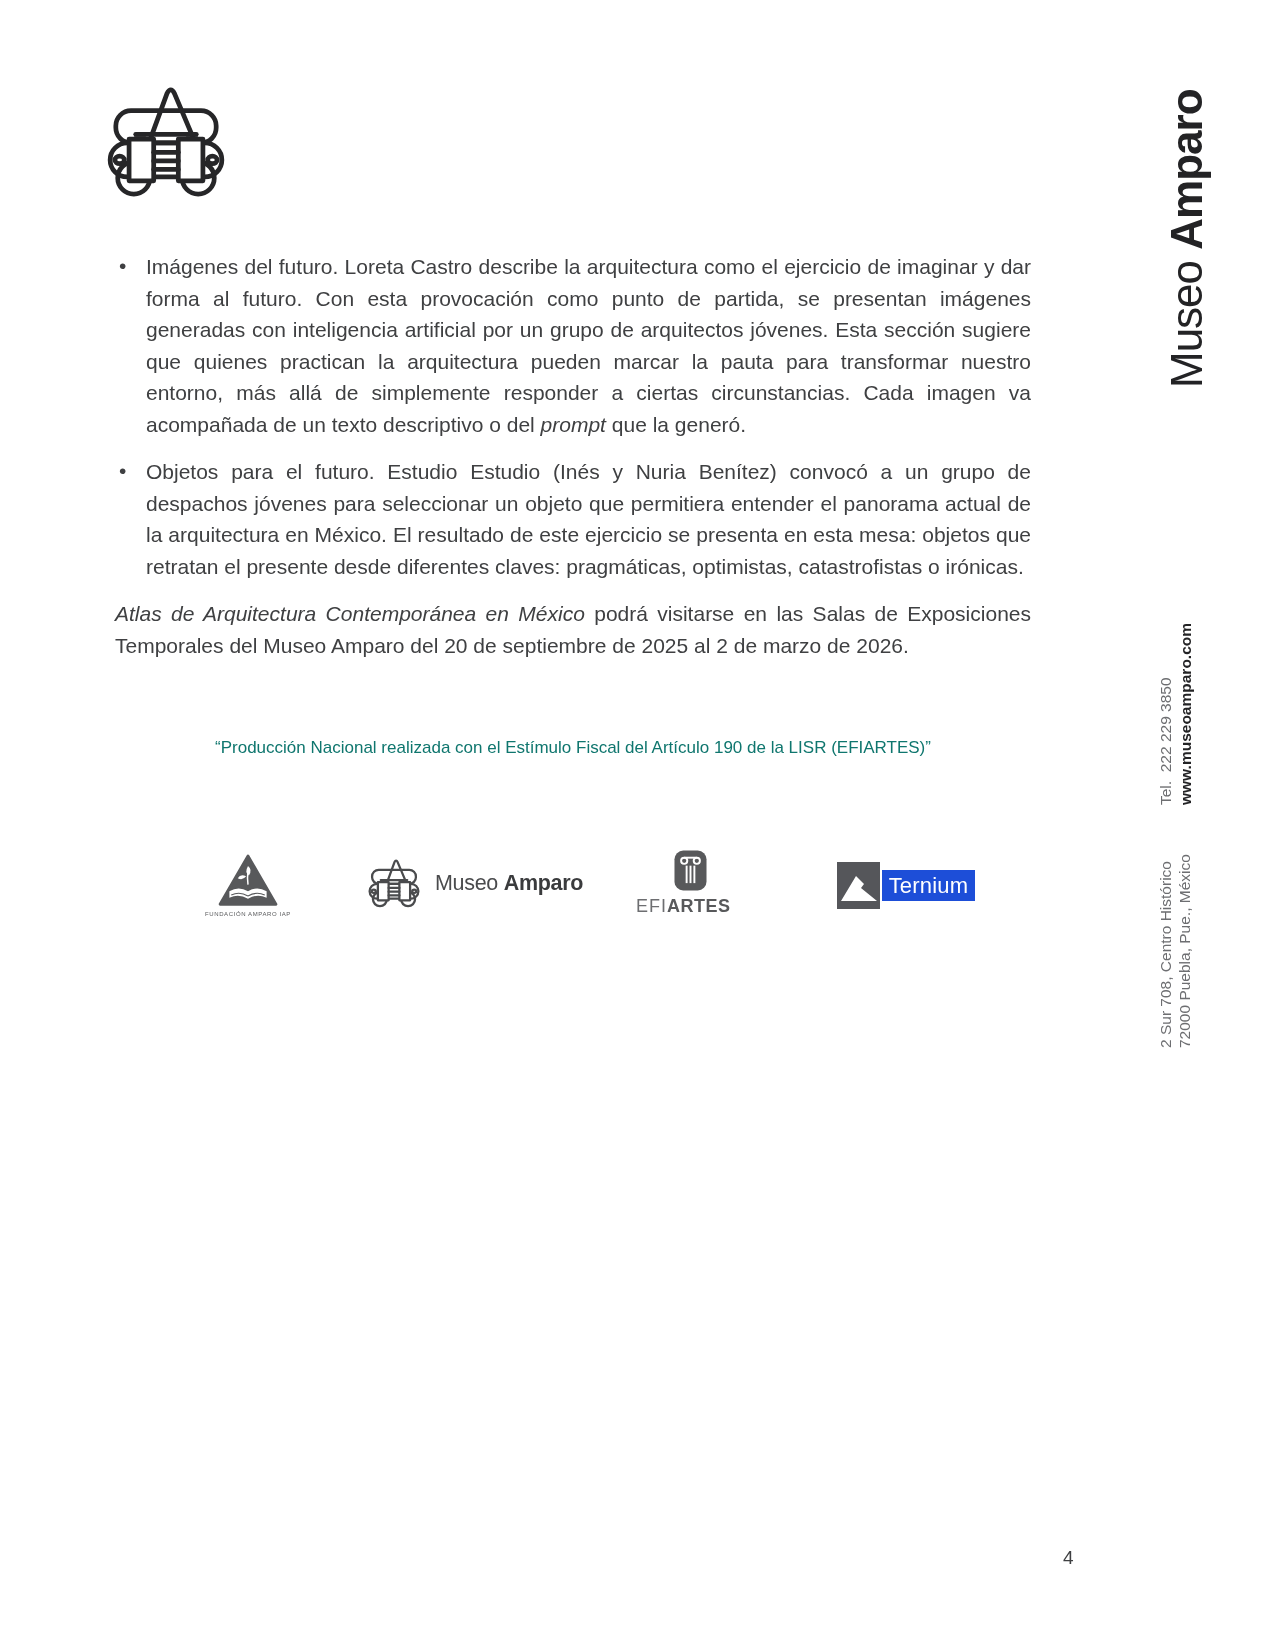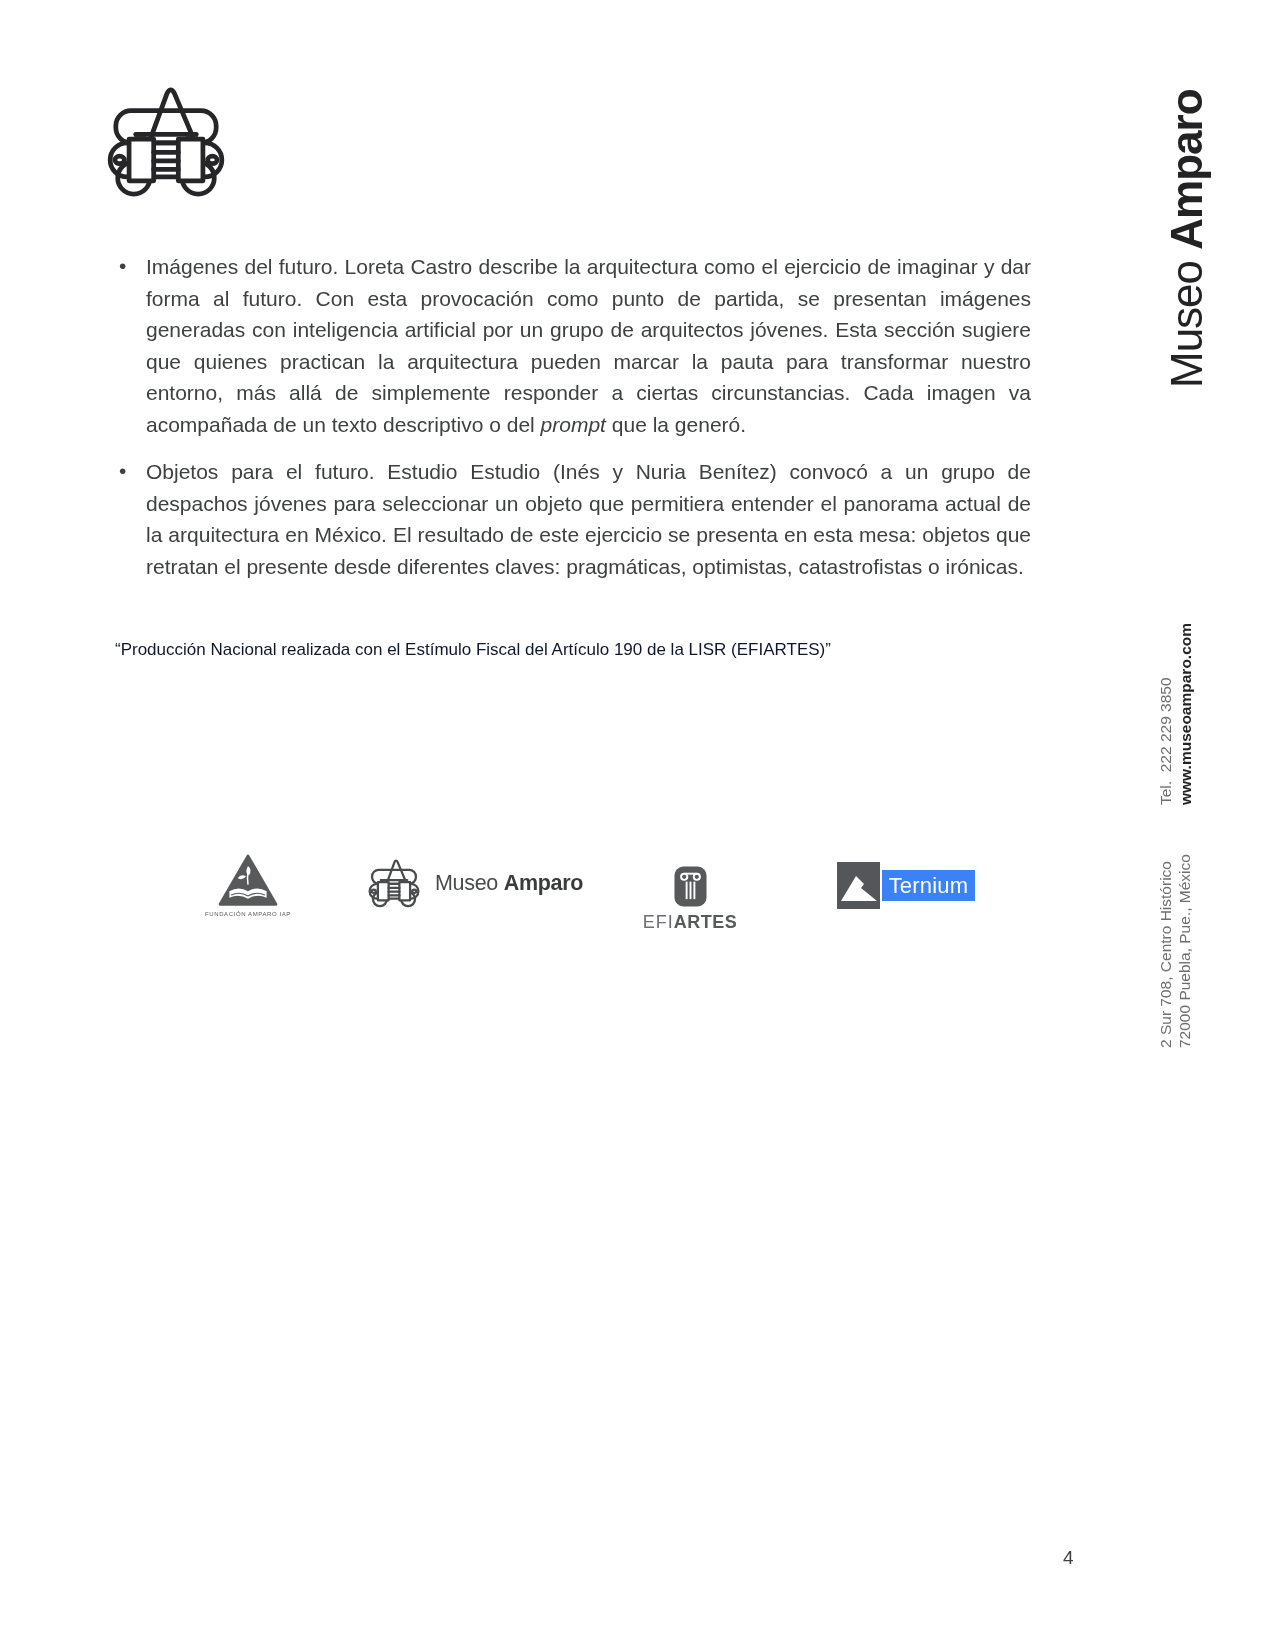--- a/index.html
+++ b/index.html
@@ -27,38 +27,38 @@
     position:absolute; left:115px; top:251px; width:916px;
     font-size:21px; line-height:31.5px; text-align:justify;
   }
   .bullets { list-style:none; margin:0; padding:0; }
   .bullets li { position:relative; padding-left:31px; margin:0 0 16px 0; }
   .bullet-dot { position:absolute; left:4px; top:-1px; }
   .b-title { font-weight:normal; }
   .content p { margin:0 0 17px 0; }
   .it { font-style:italic; }
   .credit {
-    margin-top:52px; font-size:17px; color:#0f172a;
+    margin-top:71px; text-align:center; font-size:17px; color:#0f766e;
   }
 
   
   .sponsors { position:absolute; left:115px; top:838px; width:916px; height:110px; }
   .sp-fundacion { position:absolute; left:90px; top:16px; width:86px; text-align:center; }
   .sp-fundacion .caption {
     display:block; margin-top:3px; font-size:6px; letter-spacing:0.6px; color:#58595b;
   }
   .sp-museo { position:absolute; left:248px; top:20px; display:flex; align-items:center; }
   .sp-museo .wordmark { margin-left:10px; font-size:21.5px; color:#4a4b4d; letter-spacing:-0.3px; }
   .sp-museo .wordmark .bold { font-weight:bold; color:#3a3b3d; }
-  .sp-efiartes { position:absolute; left:521px; top:28px; width:108px; text-align:center; }
+  .sp-efiartes { position:absolute; left:521px; top:12px; width:108px; }
   .sp-efiartes .wordmark { display:block; margin-top:5px; font-size:18px; letter-spacing:1px; color:#6d6e71; }
   .sp-efiartes .wordmark .bold { font-weight:bold; color:#58595b; letter-spacing:0.5px; }
   .sp-ternium { position:absolute; left:722px; top:24px; display:flex; align-items:flex-start; }
   .ternium-box {
-    margin-left:2px; margin-top:8px; width:93px; height:31px; background:#3b82f6;
+    margin-left:2px; margin-top:8px; width:93px; height:31px; background:#1d4ed8;
     display:flex; align-items:center; justify-content:center;
     color:#ffffff; font-size:22px; letter-spacing:0.2px;
   }
 
   
   .contact-tel  { left:1157px; top:805px;  font-size:15.5px; color:#6d6e71; }
   .contact-web  { left:1177px; top:805px;  font-size:15.5px; font-weight:bold; color:#232325; }
   .contact-addr1{ left:1157px; top:1048px; font-size:15.5px; color:#6d6e71; }
   .contact-addr2{ left:1176px; top:1048px; font-size:15.5px; color:#6d6e71; }
 
@@ -99,20 +99,21 @@
     <ul class="bullets">
       <li>
         <span class="bullet-dot">•</span>
         <span class="b-title">Imágenes del futuro.</span><span> Loreta Castro describe la arquitectura como el ejercicio de imaginar y dar forma al futuro. Con esta provocación como punto de partida, se presentan imágenes generadas con inteligencia artificial por un grupo de arquitectos jóvenes. Esta sección sugiere que quienes practican la arquitectura pueden marcar la pauta para transformar nuestro entorno, más allá de simplemente responder a ciertas circunstancias. Cada imagen va acompañada de un texto descriptivo o del </span><span class="it">prompt</span><span> que la generó.</span>
       </li>
       <li>
         <span class="bullet-dot">•</span>
         <span class="b-title">Objetos para el futuro.</span><span> Estudio Estudio (Inés y Nuria Benítez) convocó a un grupo de despachos jóvenes para seleccionar un objeto que permitiera entender el panorama actual de la arquitectura en México. El resultado de este ejercicio se presenta en esta mesa: objetos que retratan el presente desde diferentes claves: pragmáticas, optimistas, catastrofistas o irónicas.</span>
       </li>
     </ul>
+    <p><span class="it">Atlas de Arquitectura Contemporánea en México</span><span> podrá visitarse en las Salas de Exposiciones Temporales del Museo Amparo del 20 de septiembre de 2025 al 2 de marzo de 2026.</span></p>
     <div class="credit">“Producción Nacional realizada con el Estímulo Fiscal del Artículo 190 de la LISR (EFIARTES)”</div>
   </div>
 
   <div class="sponsors">
 
     <div class="sp-fundacion">
       <svg viewBox="0 0 64 58" width="60" height="54" style="margin:0 auto">
         <path d="M32 2 L62 54 L2 54 Z" fill="#58595b" stroke="#58595b" stroke-width="3" stroke-linejoin="round"></path>
         <path d="M32 13 q5 4 1 10 q-5 -3 -1 -10" fill="#ffffff"></path>
         <path d="M30 24 q-6 -3 -9 2 q5 3 9 -2" fill="#ffffff"></path>

